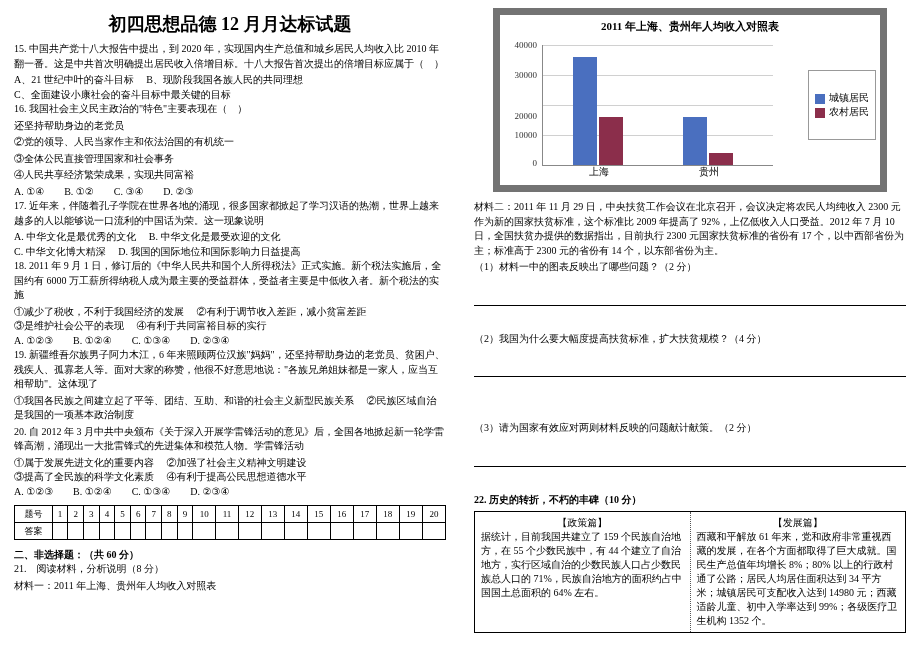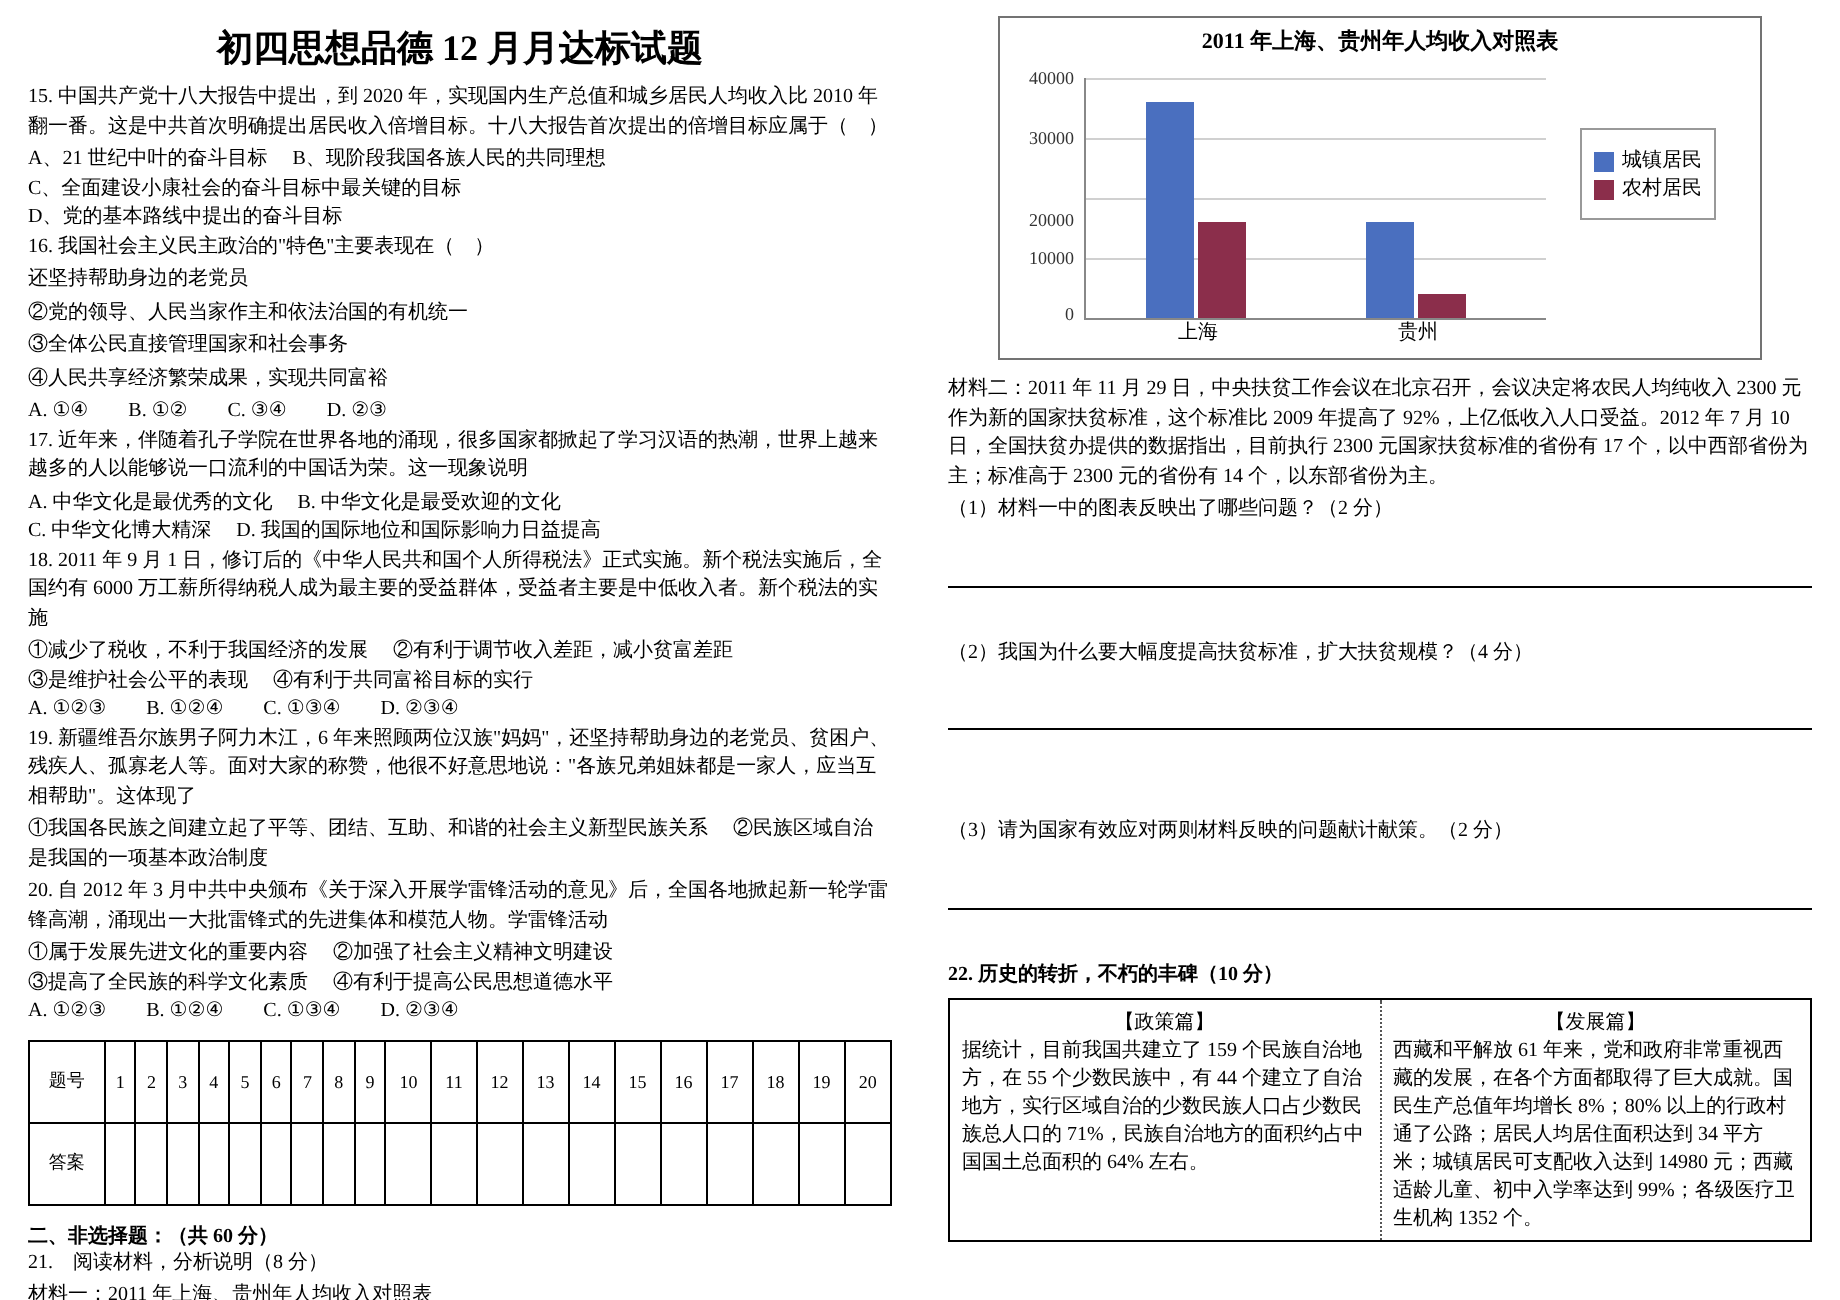--- a/index.html
+++ b/index.html
@@ -4,33 +4,33 @@
 <style>
   body { margin:0; padding:0; font-family:"SimSun","宋体",serif; font-size:10px; color:#000; background:#fff; width:920px; height:650px; overflow:hidden; }
   .page { display:flex; width:920px; height:650px; }
   .col { flex:1; padding:8px 14px; box-sizing:border-box; position:relative; }
   .col + .col { border-left:0; }
   .title { text-align:center; font-weight:bold; font-size:18px; margin:4px 0 6px 0; }
   .q { line-height:1.45; margin-bottom:2px; }
   .opts { line-height:1.45; }
   .inline { display:inline-block; margin-right:10px; }
   table.answer { border-collapse:collapse; margin-top:6px; width:100%; }
-  table.answer td, table.answer th { border:1px solid #000; height:16px; font-size:9px; text-align:center; padding:12px 2px; }
+  table.answer td, table.answer th { border:1px solid #000; height:16px; font-size:9px; text-align:center; padding:0 2px; }
   .section { font-weight:bold; margin-top:8px; }
   
-  .chartbox { border:1px solid #737373; width:380px; height:170px; margin:0 auto 8px auto; background:#fff; position:relative; font-size:10px; color:#000; }
+  .chartbox { border:7px solid #737373; width:380px; height:170px; margin:0 auto 8px auto; background:#fff; position:relative; font-size:10px; color:#000; }
   .charttitle { text-align:center; font-weight:bold; font-size:11px; padding:4px 0 2px 0; }
   .plot { position:absolute; left:42px; top:30px; width:230px; height:120px; border-left:1px solid #888; border-bottom:1px solid #888; }
   .grid { position:absolute; left:0; width:100%; border-top:1px solid #d0d0d0; }
   .ylab { position:absolute; left:4px; width:34px; text-align:right; font-size:9px; color:#333; }
   .bar { position:absolute; bottom:0; width:24px; }
   .bar.urban { background:#4a6fbf; }
   .bar.rural { background:#8b2e4b; }
   .xlab { position:absolute; bottom:-14px; font-size:10px; text-align:center; width:60px; }
-  .legend { position:absolute; right:22px; top:55px; border:1px solid #999; padding:8px 6px; font-size:10px; background:#fff; }
+  .legend { position:absolute; right:4px; top:55px; border:1px solid #999; padding:20px 6px; font-size:10px; background:#fff; }
   .swatch { display:inline-block; width:10px; height:10px; margin-right:4px; vertical-align:middle; }
   .swatch.urban { background:#4a6fbf; }
   .swatch.rural { background:#8b2e4b; }
   .blankline { border-bottom:1px solid #000; height:12px; margin:18px 0 26px 0; }
   .twocolbox { border:1px solid #000; margin-top:4px; display:flex; font-size:10px; }
   .twocolbox > div { flex:1; padding:4px 6px; }
   .twocolbox > div + div { border-left:1px dotted #555; }
   .boxhead { text-align:center; }
 </style>
 </head>
@@ -40,21 +40,20 @@
 
   <div class="col">
     <div class="title">初四思想品德 12 月月达标试题</div>
 
     <div class="q">15. 中国共产党十八大报告中提出，到 2020 年，实现国内生产总值和城乡居民人均收入比 2010 年翻一番。这是中共首次明确提出居民收入倍增目标。十八大报告首次提出的倍增目标应属于（　）</div>
     <div class="opts">
       <span class="inline">A、21 世纪中叶的奋斗目标</span>
       <span class="inline">B、现阶段我国各族人民的共同理想</span>
     </div>
     <div class="opts">C、全面建设小康社会的奋斗目标中最关键的目标</div>
-    <div class="opts">D、党的基本路线中提出的奋斗目标</div>
 
     <div class="q">16. 我国社会主义民主政治的"特色"主要表现在（　）</div>
     <div class="q">还坚持帮助身边的老党员</div>
     <div class="q">②党的领导、人民当家作主和依法治国的有机统一</div>
     <div class="q">③全体公民直接管理国家和社会事务</div>
     <div class="q">④人民共享经济繁荣成果，实现共同富裕</div>
     <div class="opts">A. ①④　　B. ①②　　C. ③④　　D. ②③</div>
 
     <div class="q">17. 近年来，伴随着孔子学院在世界各地的涌现，很多国家都掀起了学习汉语的热潮，世界上越来越多的人以能够说一口流利的中国话为荣。这一现象说明</div>
     <div class="opts">

